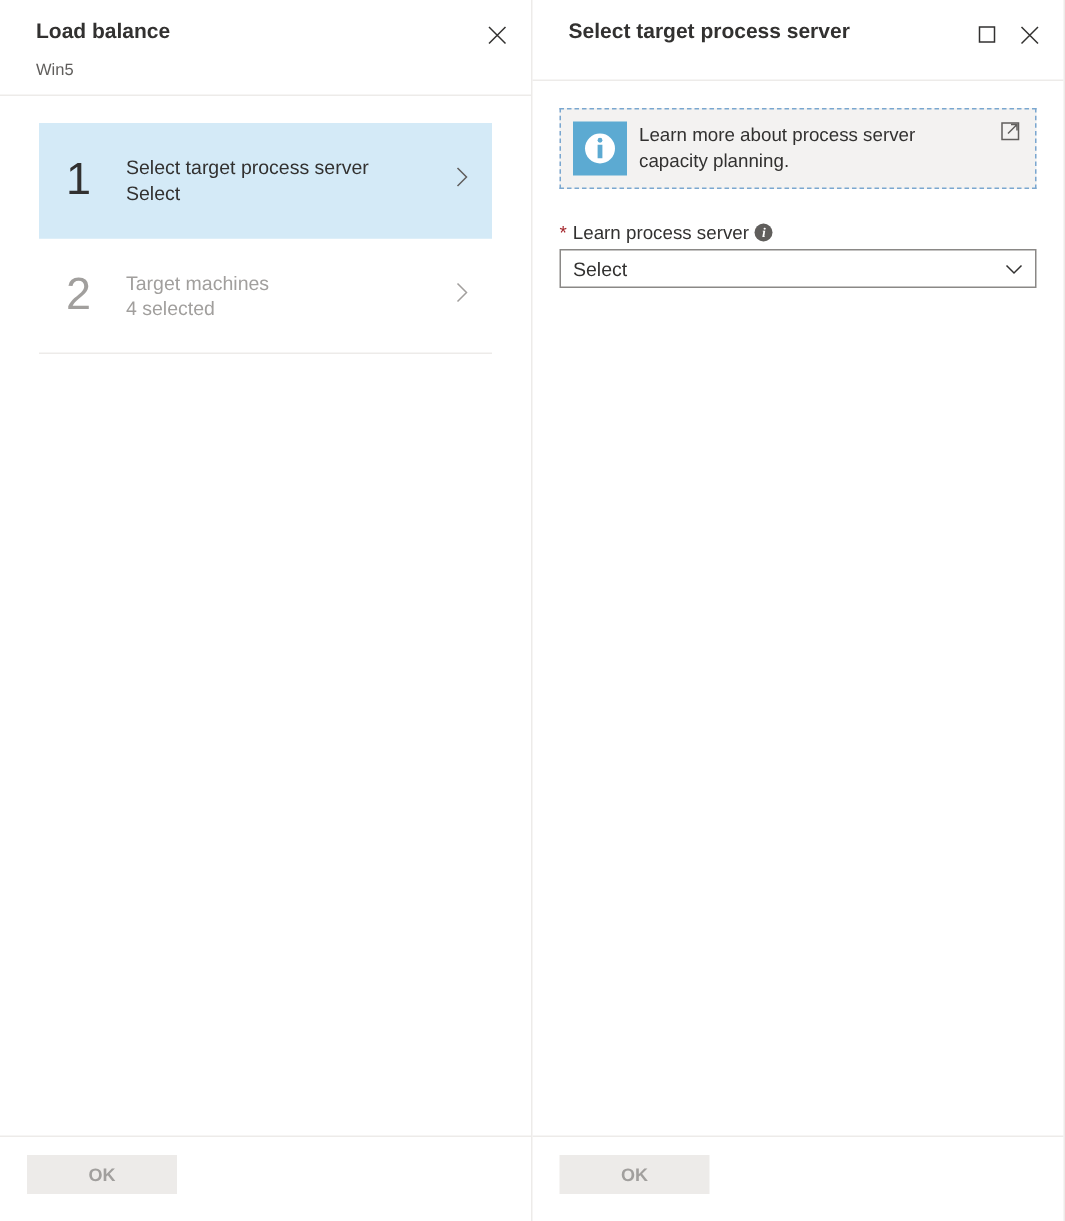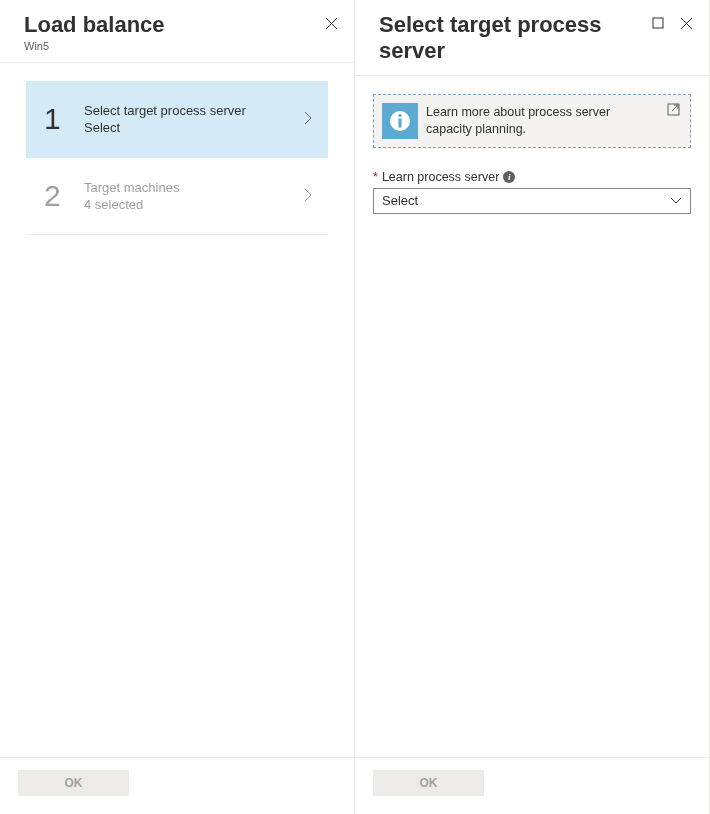--- a/index.html
+++ b/index.html
@@ -22,29 +22,29 @@
 
     .panel-header {
       display: flex;
       align-items: flex-start;
       padding: 12px 16px 10px 24px;
       border-bottom: 1px solid #edebe9;
       min-height: 54px;
     }
     .panel-header .titles { flex: 1; }
     .panel-title {
-      font-size: 22px;
+      font-size: 14px;
       font-weight: 600;
       color: #323130;
       line-height: 1.2;
     }
     .panel-subtitle {
       font-size: 11px;
       color: #605e5c;
-      margin-top: 2px;
+      margin-top: 12px;
     }
     .header-icons {
       display: flex;
       gap: 14px;
       padding-top: 4px;
     }
     .icon-btn {
       width: 14px;
       height: 14px;
       display: flex;
@@ -142,21 +142,21 @@
 
     
     .panel-footer {
       border-top: 1px solid #edebe9;
       padding: 12px 18px 18px 18px;
     }
     .ok-btn {
       background: #edebe9;
       color: #a19f9d;
       border: none;
-      width: 111px;
+      width: 100px;
       height: 26px;
       font-size: 12px;
       font-weight: 600;
       cursor: default;
     }
   </style>
 </head>
 <body>
 
 <div class="panel panel-left">

